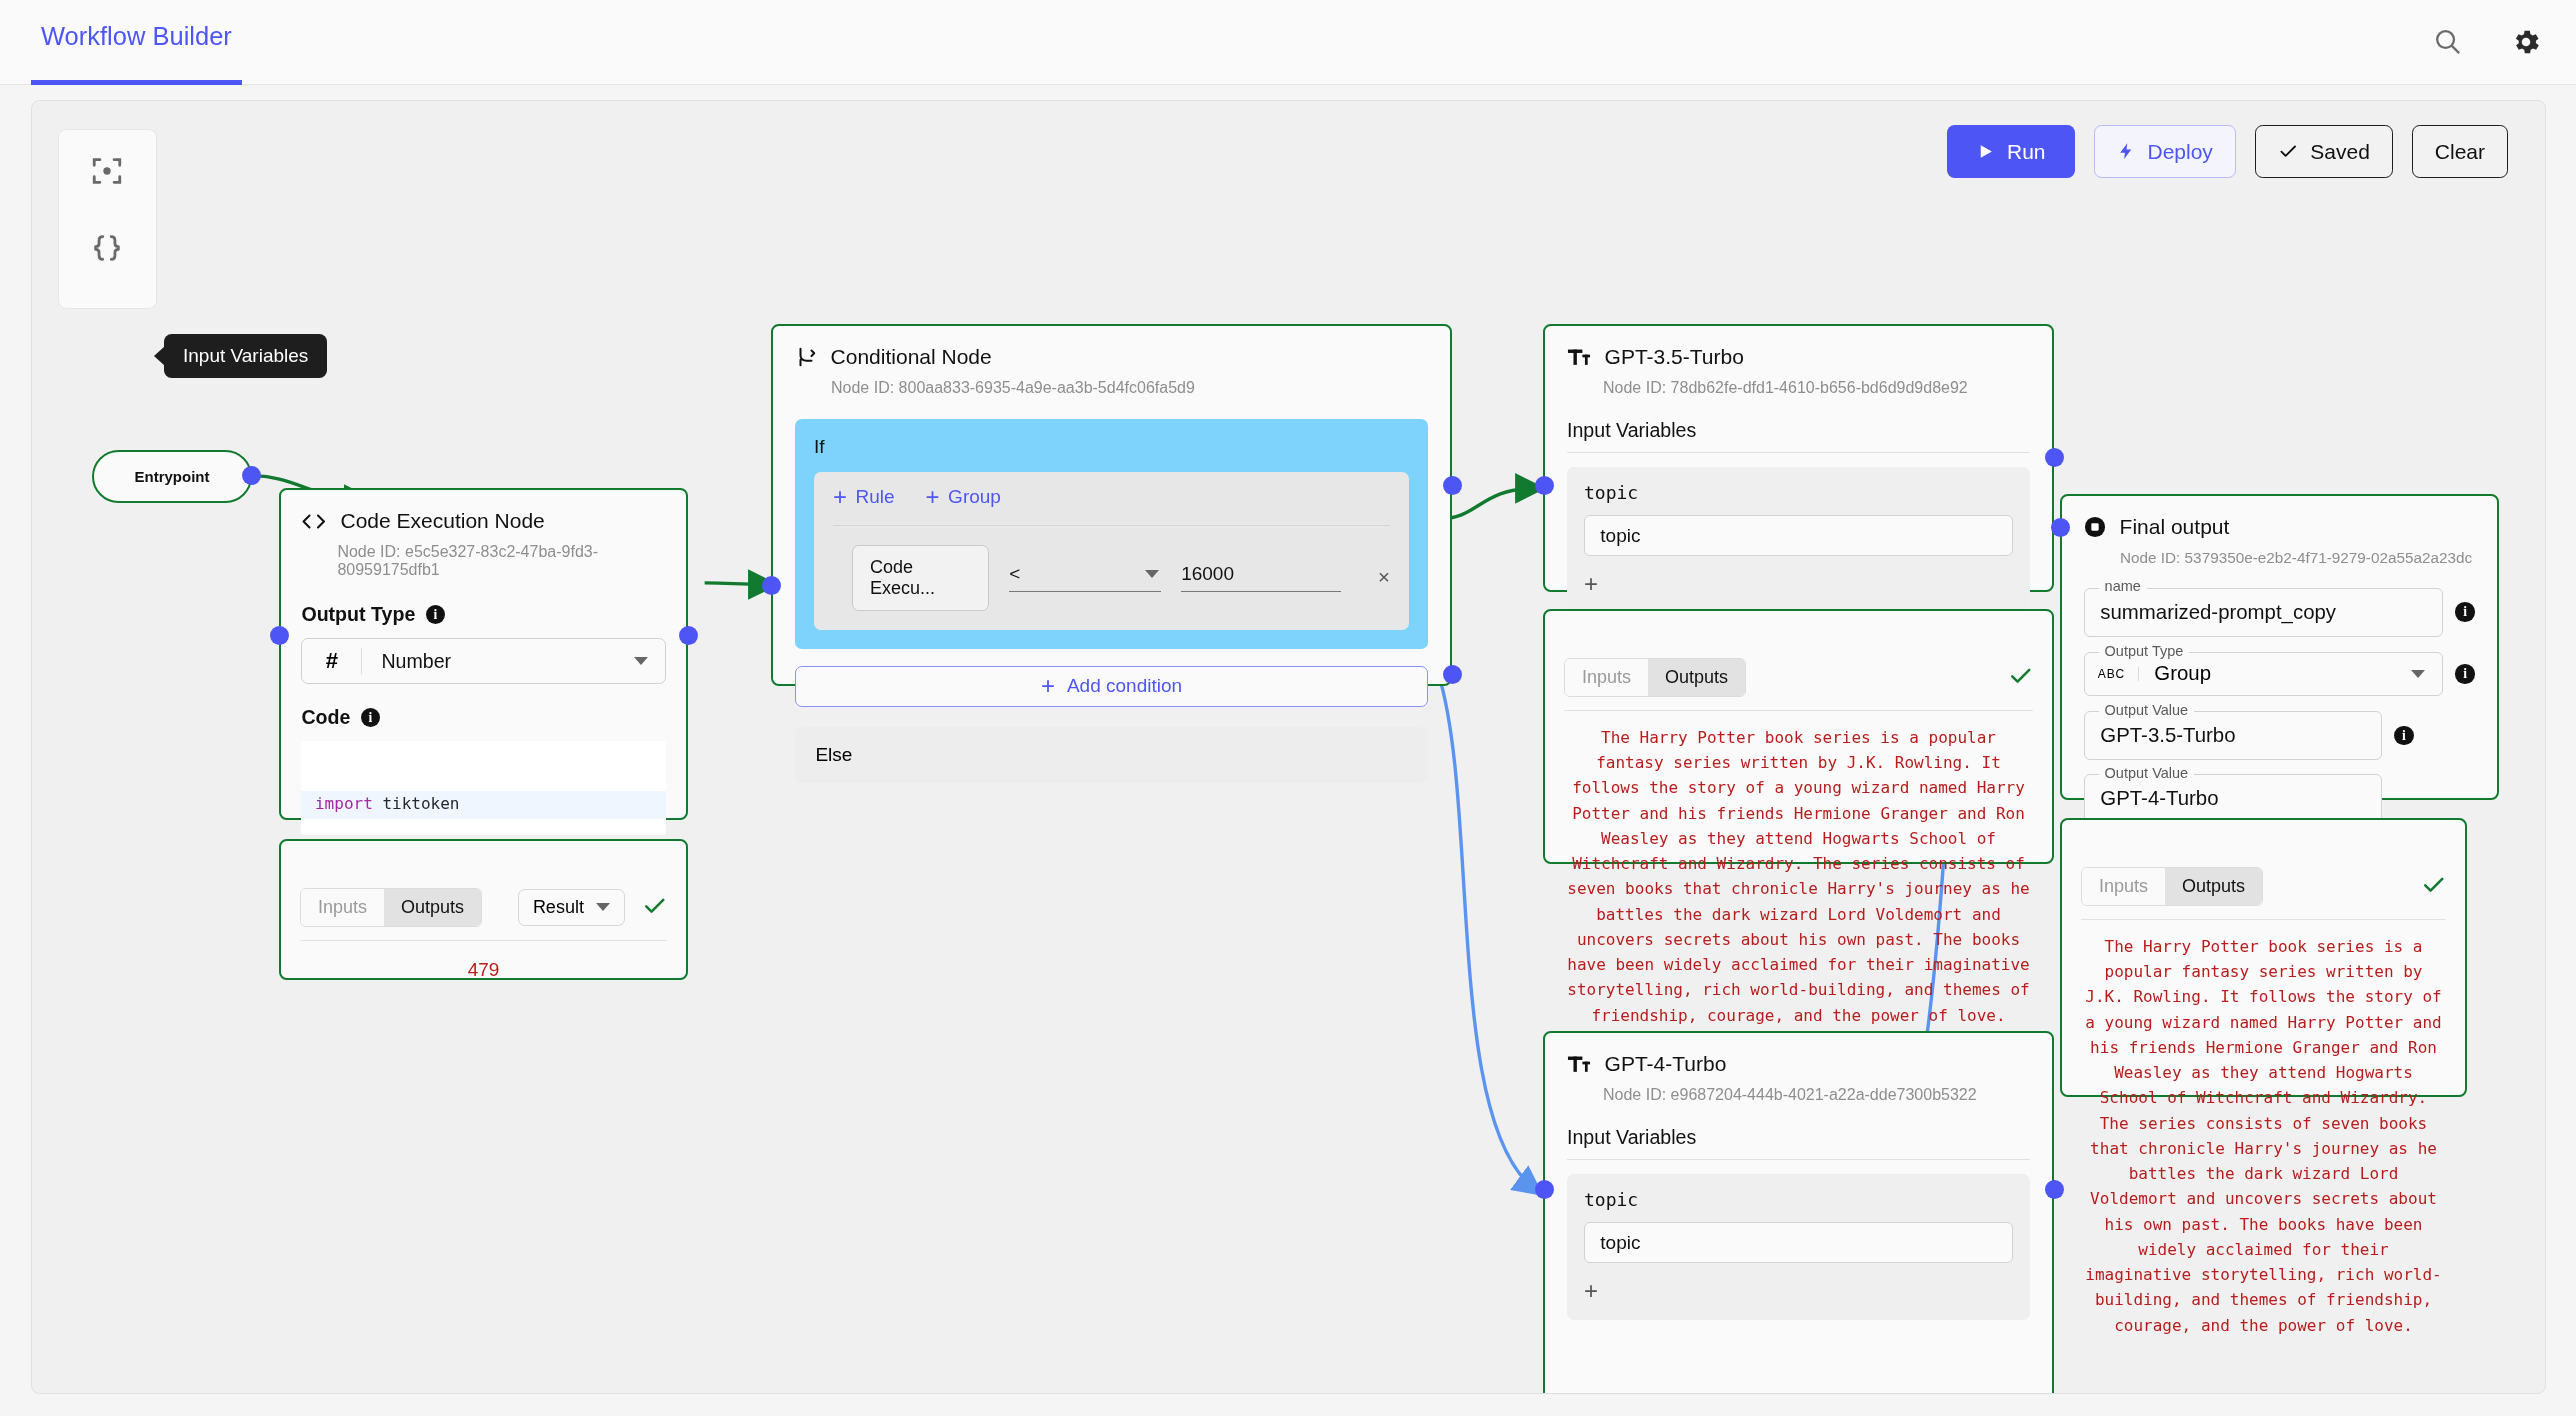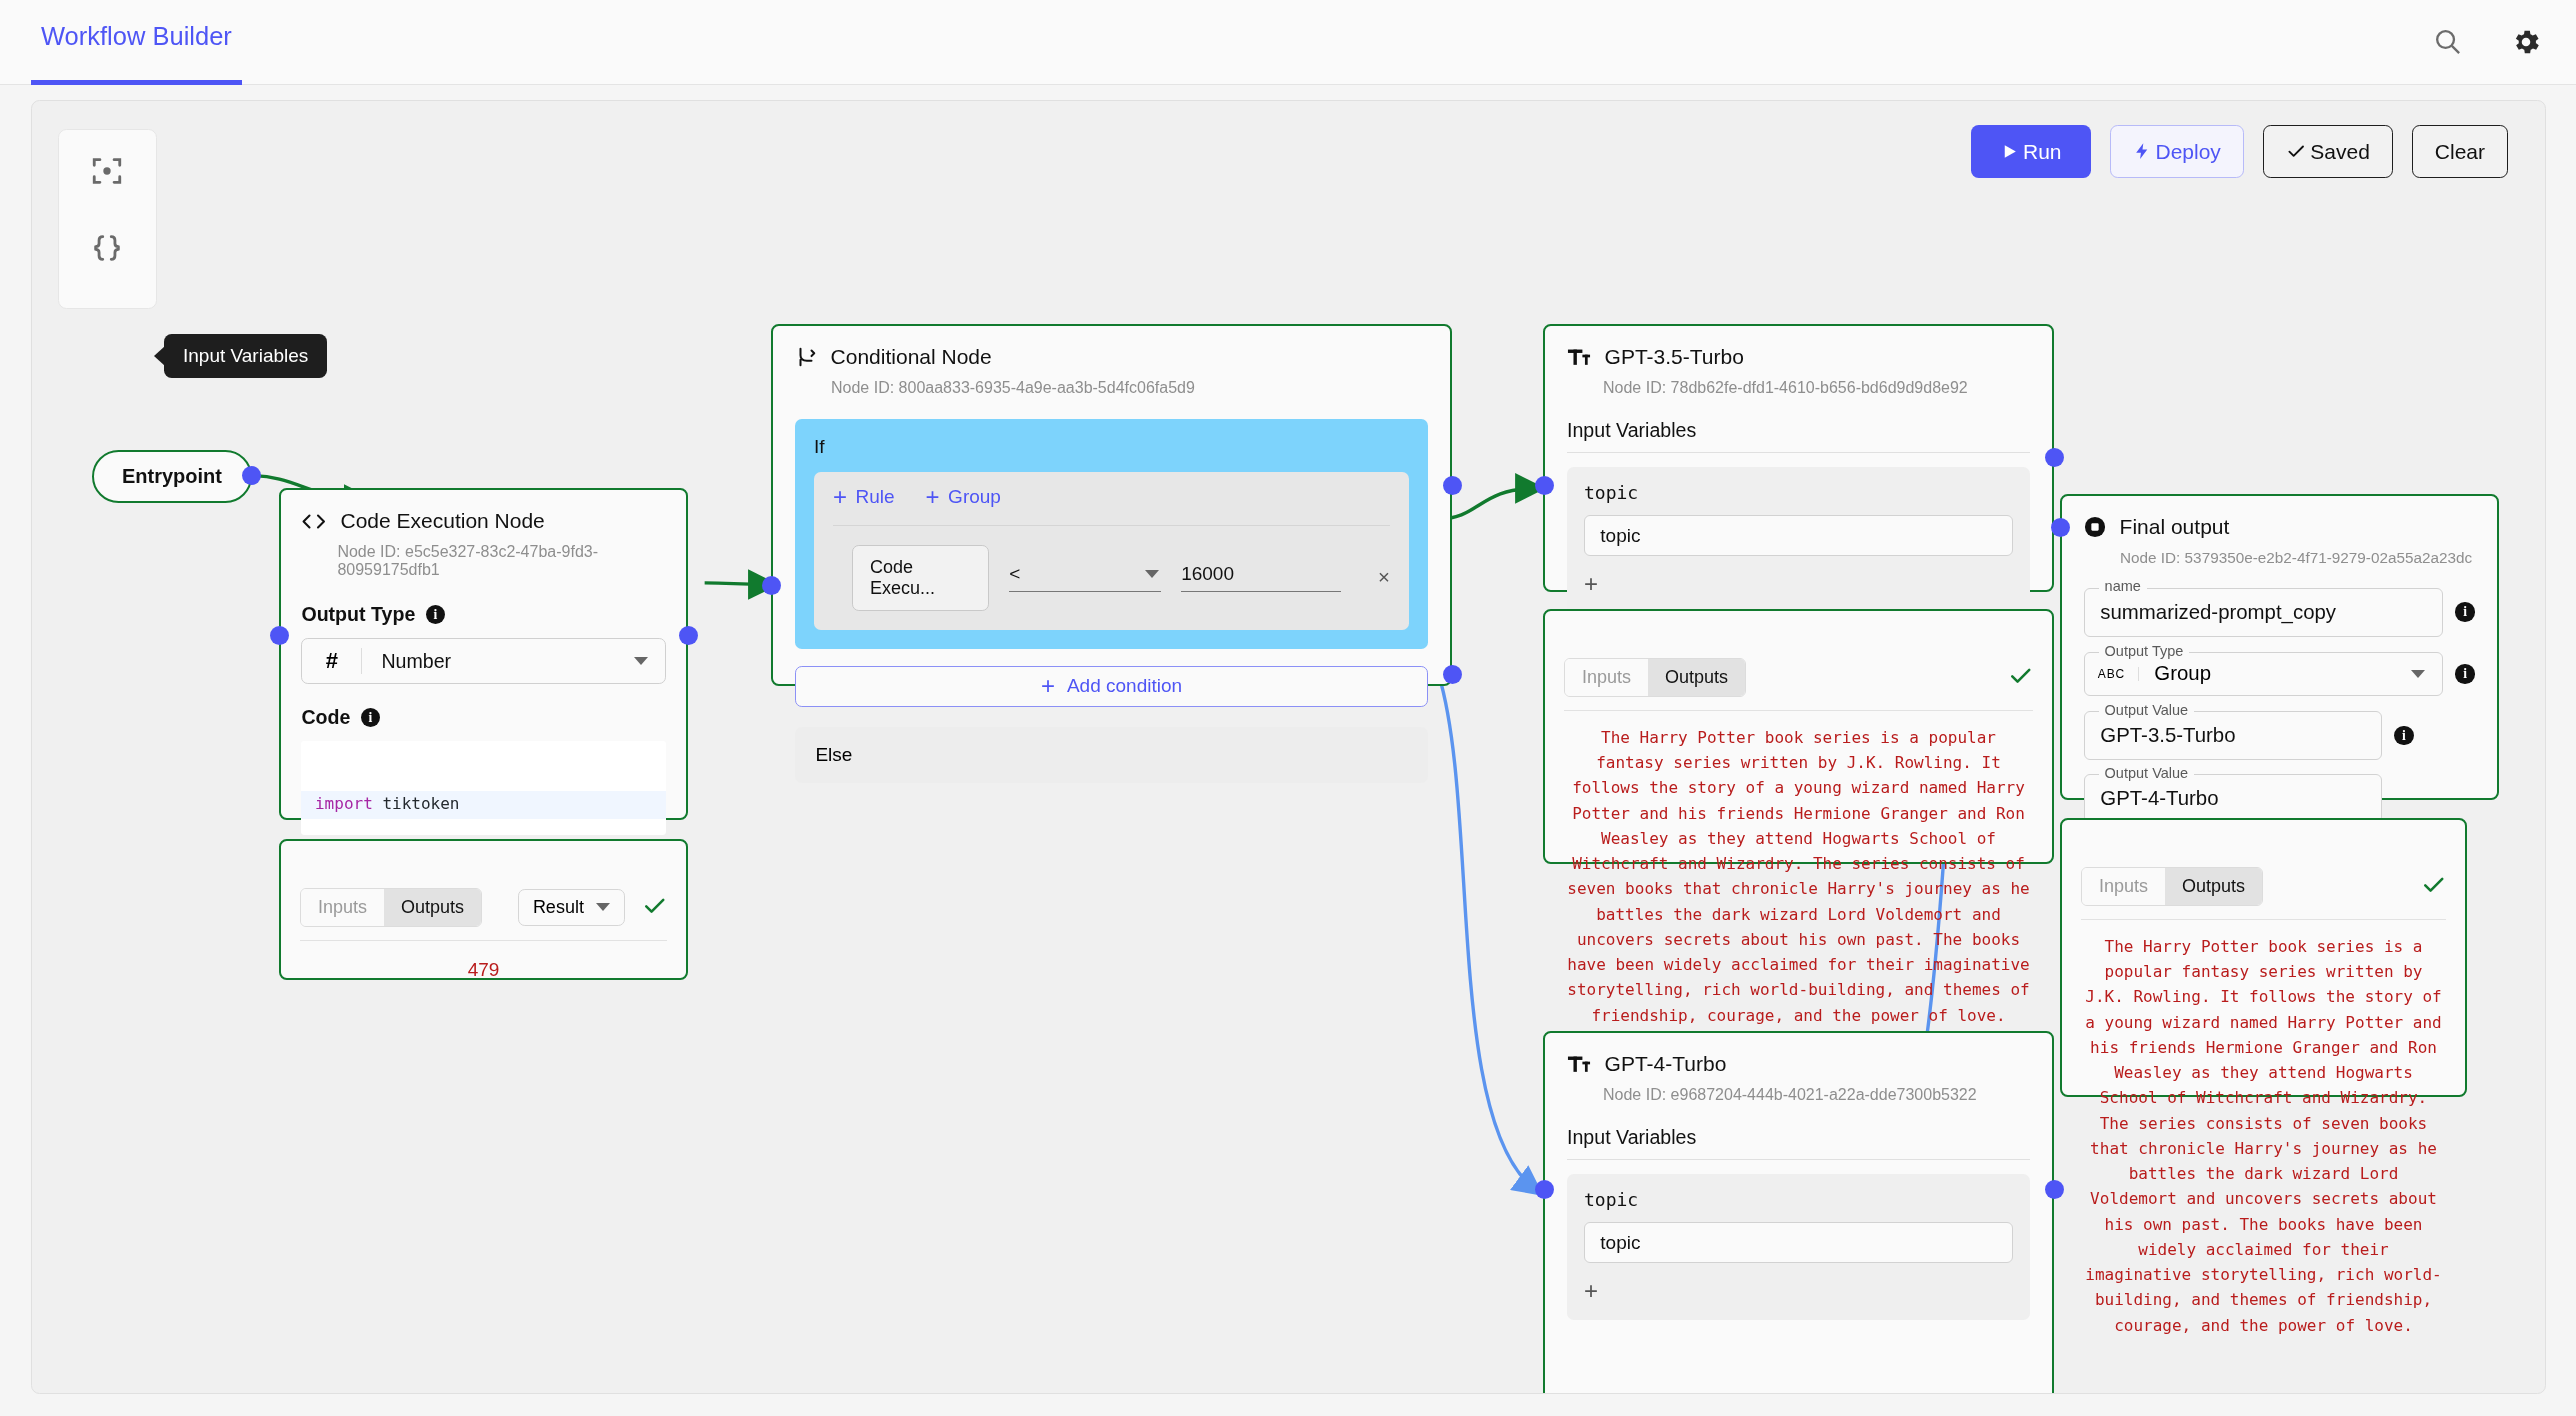--- a/index.html
+++ b/index.html
@@ -55,21 +55,21 @@
   .tooltip::before {
     content: ""; position: absolute; left: -10.2px; top: 50%; transform: translateY(-50%);
     border-top: 10.2px solid transparent; border-bottom: 10.2px solid transparent;
     border-right: 11px solid #1e1e1e;
   }
 
   
   .actions { position: absolute; right: 37px; top: 24px; display: flex; gap: 19px; align-items: center; }
   .btn {
     height: 53px; border-radius: 7.7px; display: flex; align-items: center; justify-content: center;
-    gap: 4px; font-size: 21px; cursor: pointer; padding: 0 22px;
+    gap: 12px; font-size: 21px; cursor: pointer; padding: 0 22px;
     border: 0.9px solid #1e1e1e; background: #f2f2f2; color: #111;
   }
   .btn-run { background: #4e55f5; border: none; color: #fff; padding: 0 29px; }
   .btn-deploy { background: #f4f4fd; border: 0.9px solid #b7baf8; color: #4e55f5; }
 
   
   .node {
     position: absolute;
     background: #fafafa;
     border: 2.6px solid #117a2e;
@@ -157,21 +157,21 @@
   .ff-legend {
     position: absolute; top: -10.2px; left: 13.6px; background: #fafafa;
     padding: 0 6px; font-size: 14.5px; color: #5a5a5a;
   }
   .ff-value { font-size: 20.4px; color: #111; padding: 12px 15.3px; }
 
   
   .entrypoint {
     position: absolute; border: 2.6px solid #117a2e; border-radius: 51px;
     background: #fafafa; display: flex; align-items: center; justify-content: center;
-    font-size: 20px; font-weight: bold; color: #111;
+    font-size: 15px; font-weight: bold; color: #111;
   }
   .handle { position: absolute; width: 19px; height: 19px; border-radius: 50%; background: #4e55f5; }
 </style>
 </head>
 <body>
 
 <div class="topbar">
   <div class="app-title">Workflow Builder</div>
   <div class="title-underline"></div>
   <div class="topbar-icons">

